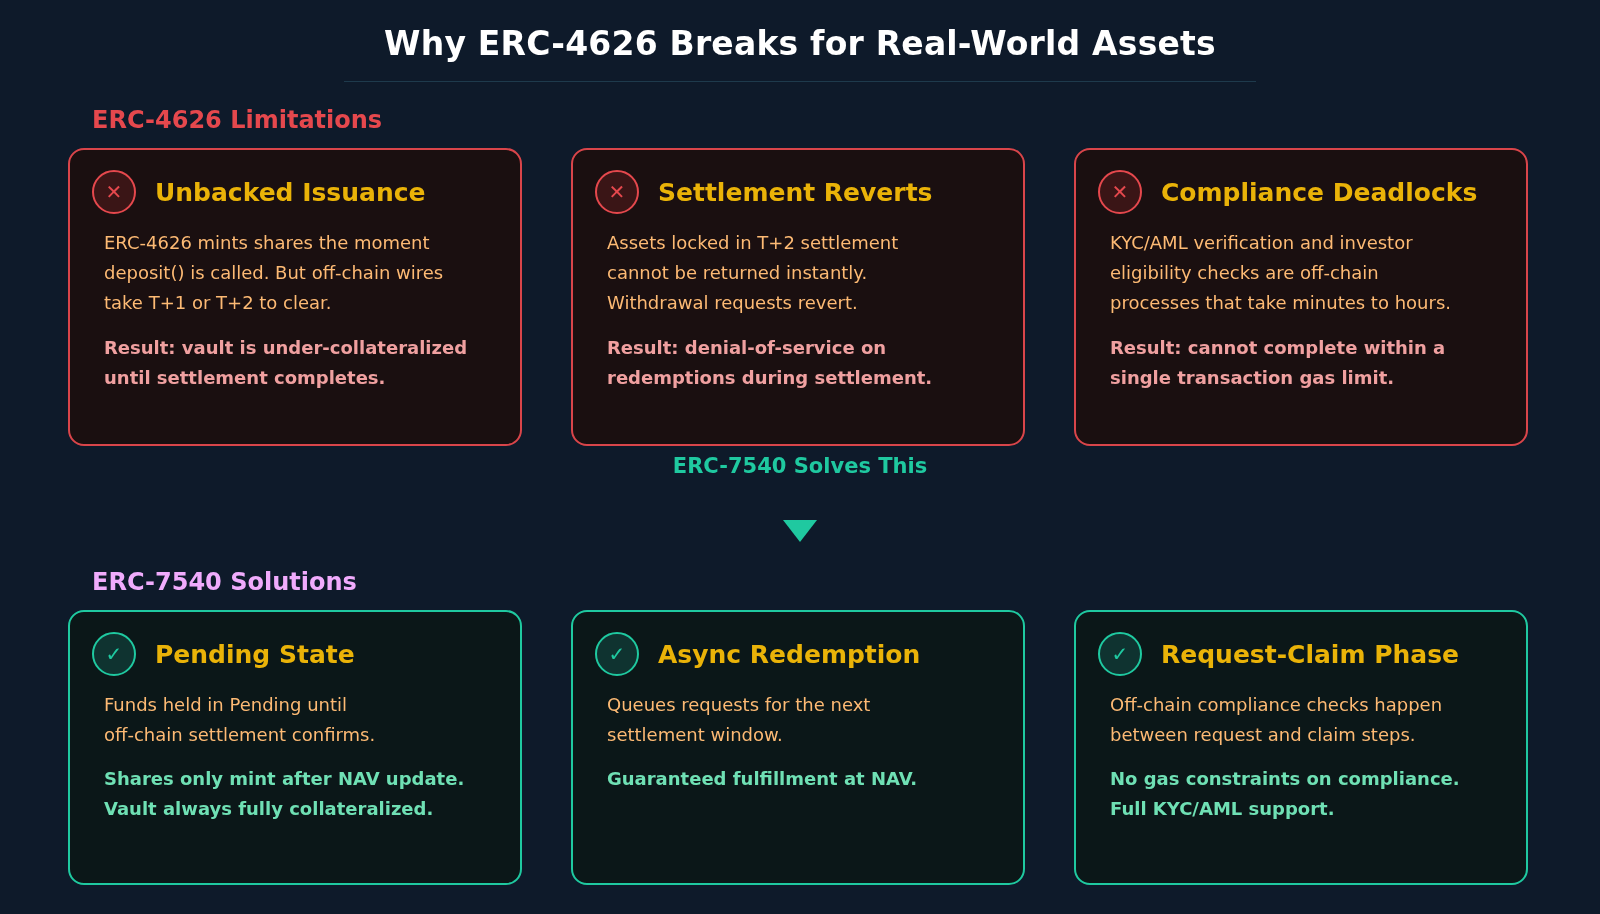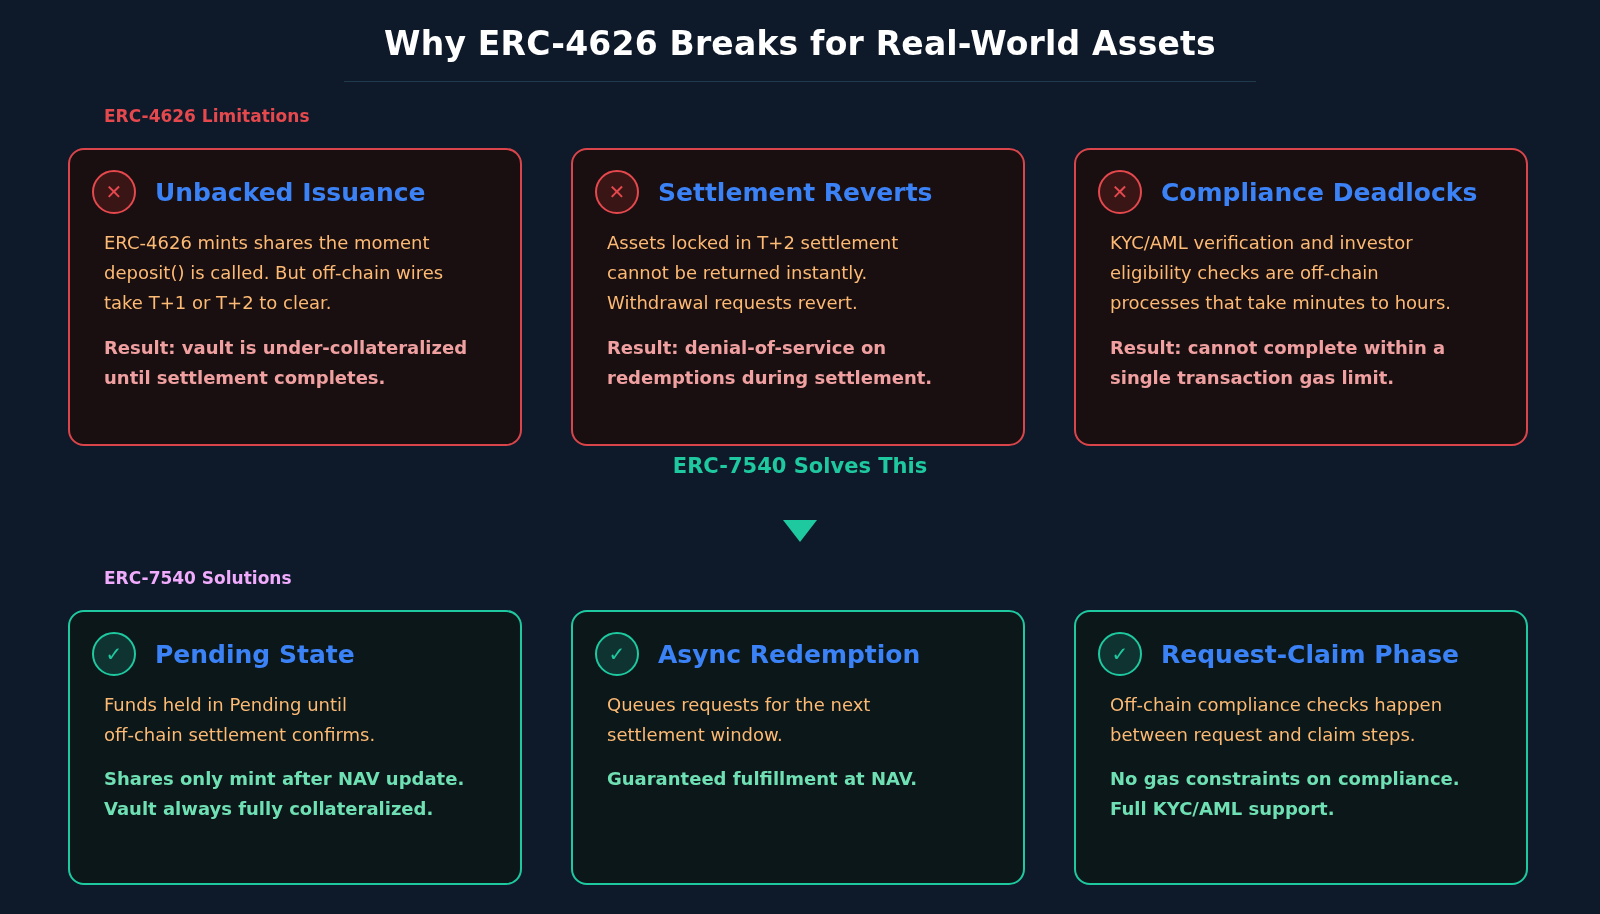--- a/index.html
+++ b/index.html
@@ -13,21 +13,21 @@
     .title {
       position: absolute; left: 0; top: 24px; width: 1600px;
       text-align: center; color: #ffffff; font-weight: bold; font-size: 33px;
       letter-spacing: 0.2px;
     }
     .title-rule {
       position: absolute; left: 344px; top: 81px; width: 912px; height: 1px;
       background: #1e3a4c;
     }
     .section-label {
-      position: absolute; left: 104px; font-weight: bold; font-size: 17px;
+      position: absolute; left: 92px; font-weight: bold; font-size: 24px;
     }
     .section-label.red { top: 106px; color: #e5484d; }
     .section-label.green { top: 568px; color: #f0abfc; }
 
     .card {
       position: absolute; width: 454px; box-sizing: border-box;
       border-radius: 16px; border: 2px solid;
     }
     .card.problem { top: 148px; height: 298px; background: #1a0f10; border-color: #d9454a; }
     .card.solution { top: 610px; height: 275px; background: #0b1718; border-color: #1fc9a0; }
@@ -38,21 +38,21 @@
     .badge {
       position: absolute; left: 22px; top: 20px; width: 44px; height: 44px;
       border-radius: 50%; box-sizing: border-box; border: 2px solid;
       display: flex; align-items: center; justify-content: center;
       font-size: 20px;
     }
     .problem .badge { border-color: #e5484d; background: #3a1516; color: #e5484d; }
     .solution .badge { border-color: #1fc9a0; background: #0f3330; color: #1fc9a0; }
 
     .card-title {
-      position: absolute; left: 85px; top: 28px; color: #3b82f6;
+      position: absolute; left: 85px; top: 28px; color: #eab308;
       font-weight: bold; font-size: 25px; white-space: nowrap;
     }
     .card-body {
       position: absolute; left: 34px; top: 78px; width: 400px;
       color: #fdba74; font-size: 18px; line-height: 30px;
     }
     .card-body .line { display: block; white-space: nowrap; }
     .card-result {
       position: absolute; left: 34px; width: 410px;
       font-weight: bold; font-size: 18px; line-height: 30px;

